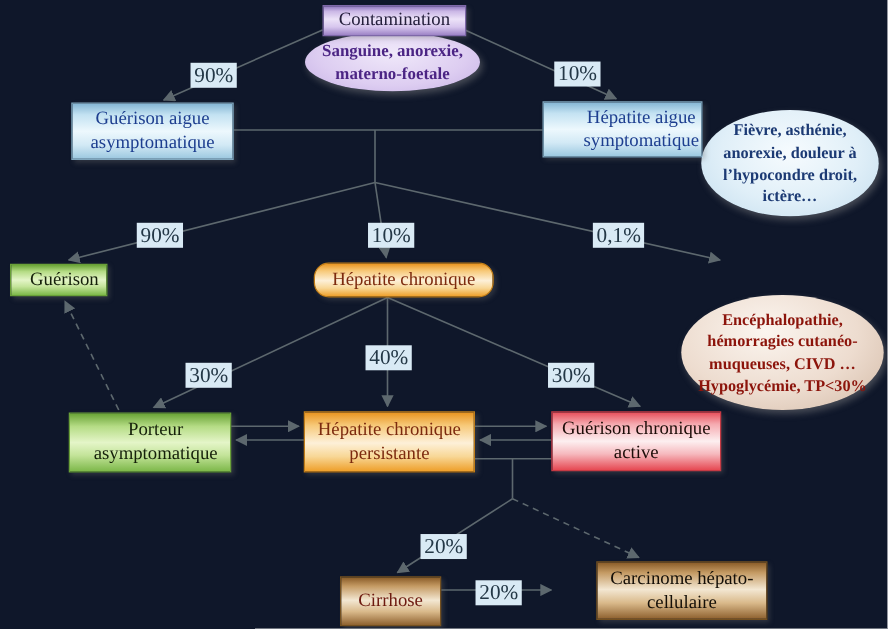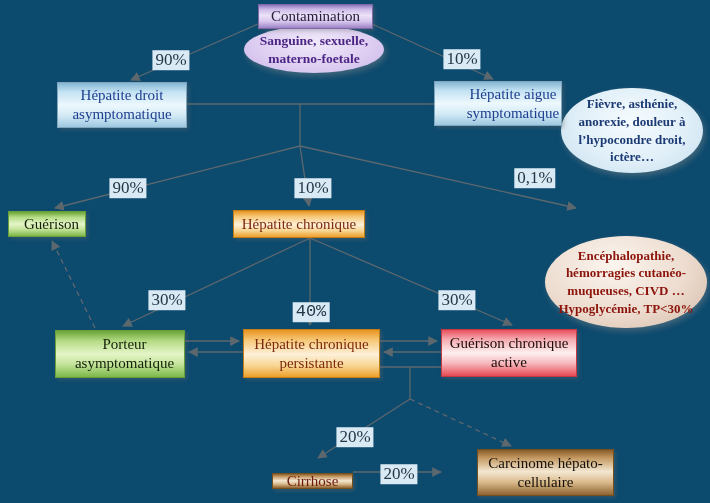--- a/index.html
+++ b/index.html
@@ -1,17 +1,17 @@
 <!DOCTYPE html>
 <html><head>
 <meta charset="utf-8">
 <style>
   html,body{margin:0;padding:0;background:#fff;}
   #canvas{
-    position:relative;width:710px;height:503px;background:#0c4a6e;overflow:hidden;
+    position:relative;width:710px;height:503px;background:#0f172a;overflow:hidden;
     font-family:"Liberation Serif","DejaVu Serif",serif;
   }
   #edges{position:absolute;left:0;top:0;width:710px;height:503px;}
   .edge{stroke:#5d686e;stroke-width:1.3;fill:none;}
   .edge.dashed{stroke-dasharray:5 4;}
   .node{
     position:absolute;display:flex;align-items:center;justify-content:center;
     text-align:center;font-size:15px;line-height:1.25;
     box-shadow:2px 2px 4px rgba(110,110,110,.35);
     z-index:2;padding:1px 3px;box-sizing:border-box;
@@ -67,49 +67,49 @@
     <line class="edge" x1="441" y1="352" x2="384" y2="352" marker-end="url(#arr)"></line>
     <line class="edge" x1="380" y1="367" x2="441" y2="367"></line>
     <line class="edge" x1="410" y1="367" x2="410" y2="399"></line>
     <line class="edge" x1="410" y1="399" x2="318" y2="458" marker-end="url(#arr)"></line>
     <line class="edge dashed" x1="410" y1="399" x2="511" y2="446" marker-end="url(#arr)"></line>
     <line class="edge" x1="353" y1="472" x2="441" y2="472" marker-end="url(#arr)"></line>
   </svg>
 
   <div class="node node-purple" style="left:258px;top:4px;width:115px;height:25px;">Contamination</div>
 
-  <div class="node node-blue" style="left:57px;top:82px;width:130px;height:46px;">Hépatite droit asymptomatique</div>
+  <div class="node node-blue" style="left:57px;top:82px;width:130px;height:46px;">Guérison aigue asymptomatique</div>
 
   <div class="node node-blue" style="left:434px;top:81px;width:128px;height:45px;padding-left:33px;">Hépatite aigue symptomatique</div>
 
   <div class="node node-green" style="left:8px;top:211px;width:78px;height:26px;">Guérison</div>
 
-  <div class="node node-orange" style="left:233px;top:210px;width:132px;height:28px;">Hépatite chronique</div>
+  <div class="node node-orange" style="left:251px;top:210px;width:144px;height:28px;border-radius:12px;">Hépatite chronique</div>
 
 
   <div class="node node-green" style="left:55px;top:330px;width:130px;height:48px;">Porteur asymptomatique</div>
 
   <div class="node node-orange" style="left:243px;top:329px;width:137px;height:49px;">Hépatite chronique persistante</div>
 
   <div class="node node-red" style="left:441px;top:329px;width:136px;height:48px;color:#1c0d08;">Guérison chronique active</div>
 
-  <div class="node node-brown txt-maroon" style="left:272px;top:473px;width:81px;height:16px;text-align:right;">Cirrhose</div>
+  <div class="node node-brown txt-maroon" style="left:272px;top:461px;width:81px;height:40px;text-align:right;">Cirrhose</div>
 
   <div class="node node-brown txt-black" style="left:445px;top:449px;width:137px;height:47px;margin-left:32px;">Carcinome hépato-cellulaire</div>
 
-  <div class="ellipse ellipse-purple" style="left:244px;top:26px;width:140px;height:47px;">Sanguine, sexuelle, materno-foetale</div>
+  <div class="ellipse ellipse-purple" style="left:244px;top:26px;width:140px;height:47px;">Sanguine, anorexie, materno-foetale</div>
 
   <div class="ellipse ellipse-blue" style="left:561px;top:88px;width:142px;height:85px;">Fièvre, asthénie, anorexie, douleur à l’hypocondre droit, ictère…</div>
 
   <div class="ellipse ellipse-tan" style="left:545px;top:236px;width:162px;height:92px;">Encéphalopathie, hémorragies cutanéo-muqueuses, CIVD … Hypoglycémie, TP&lt;30%</div>
 
   <span class="pct" style="left:171px;top:60px;">90%</span>
   <span class="pct" style="left:462px;top:59px;">10%</span>
   <span class="pct" style="left:128px;top:188px;">90%</span>
   <span class="pct" style="left:313px;top:188px;">10%</span>
-  <span class="pct" style="left:495px;top:178px;margin-left:40px;">0,1%</span>
+  <span class="pct" style="left:495px;top:188px;">0,1%</span>
   <span class="pct" style="left:167px;top:300px;">30%</span>
-  <span class="pct" style="left:311px;top:312px;font-family:Liberation Mono, monospace;">40%</span>
+  <span class="pct" style="left:311px;top:286px;">40%</span>
   <span class="pct" style="left:457px;top:300px;">30%</span>
   <span class="pct" style="left:355px;top:437px;">20%</span>
   <span class="pct" style="left:399px;top:474px;">20%</span>
 
 </div>
 
 </body></html>

